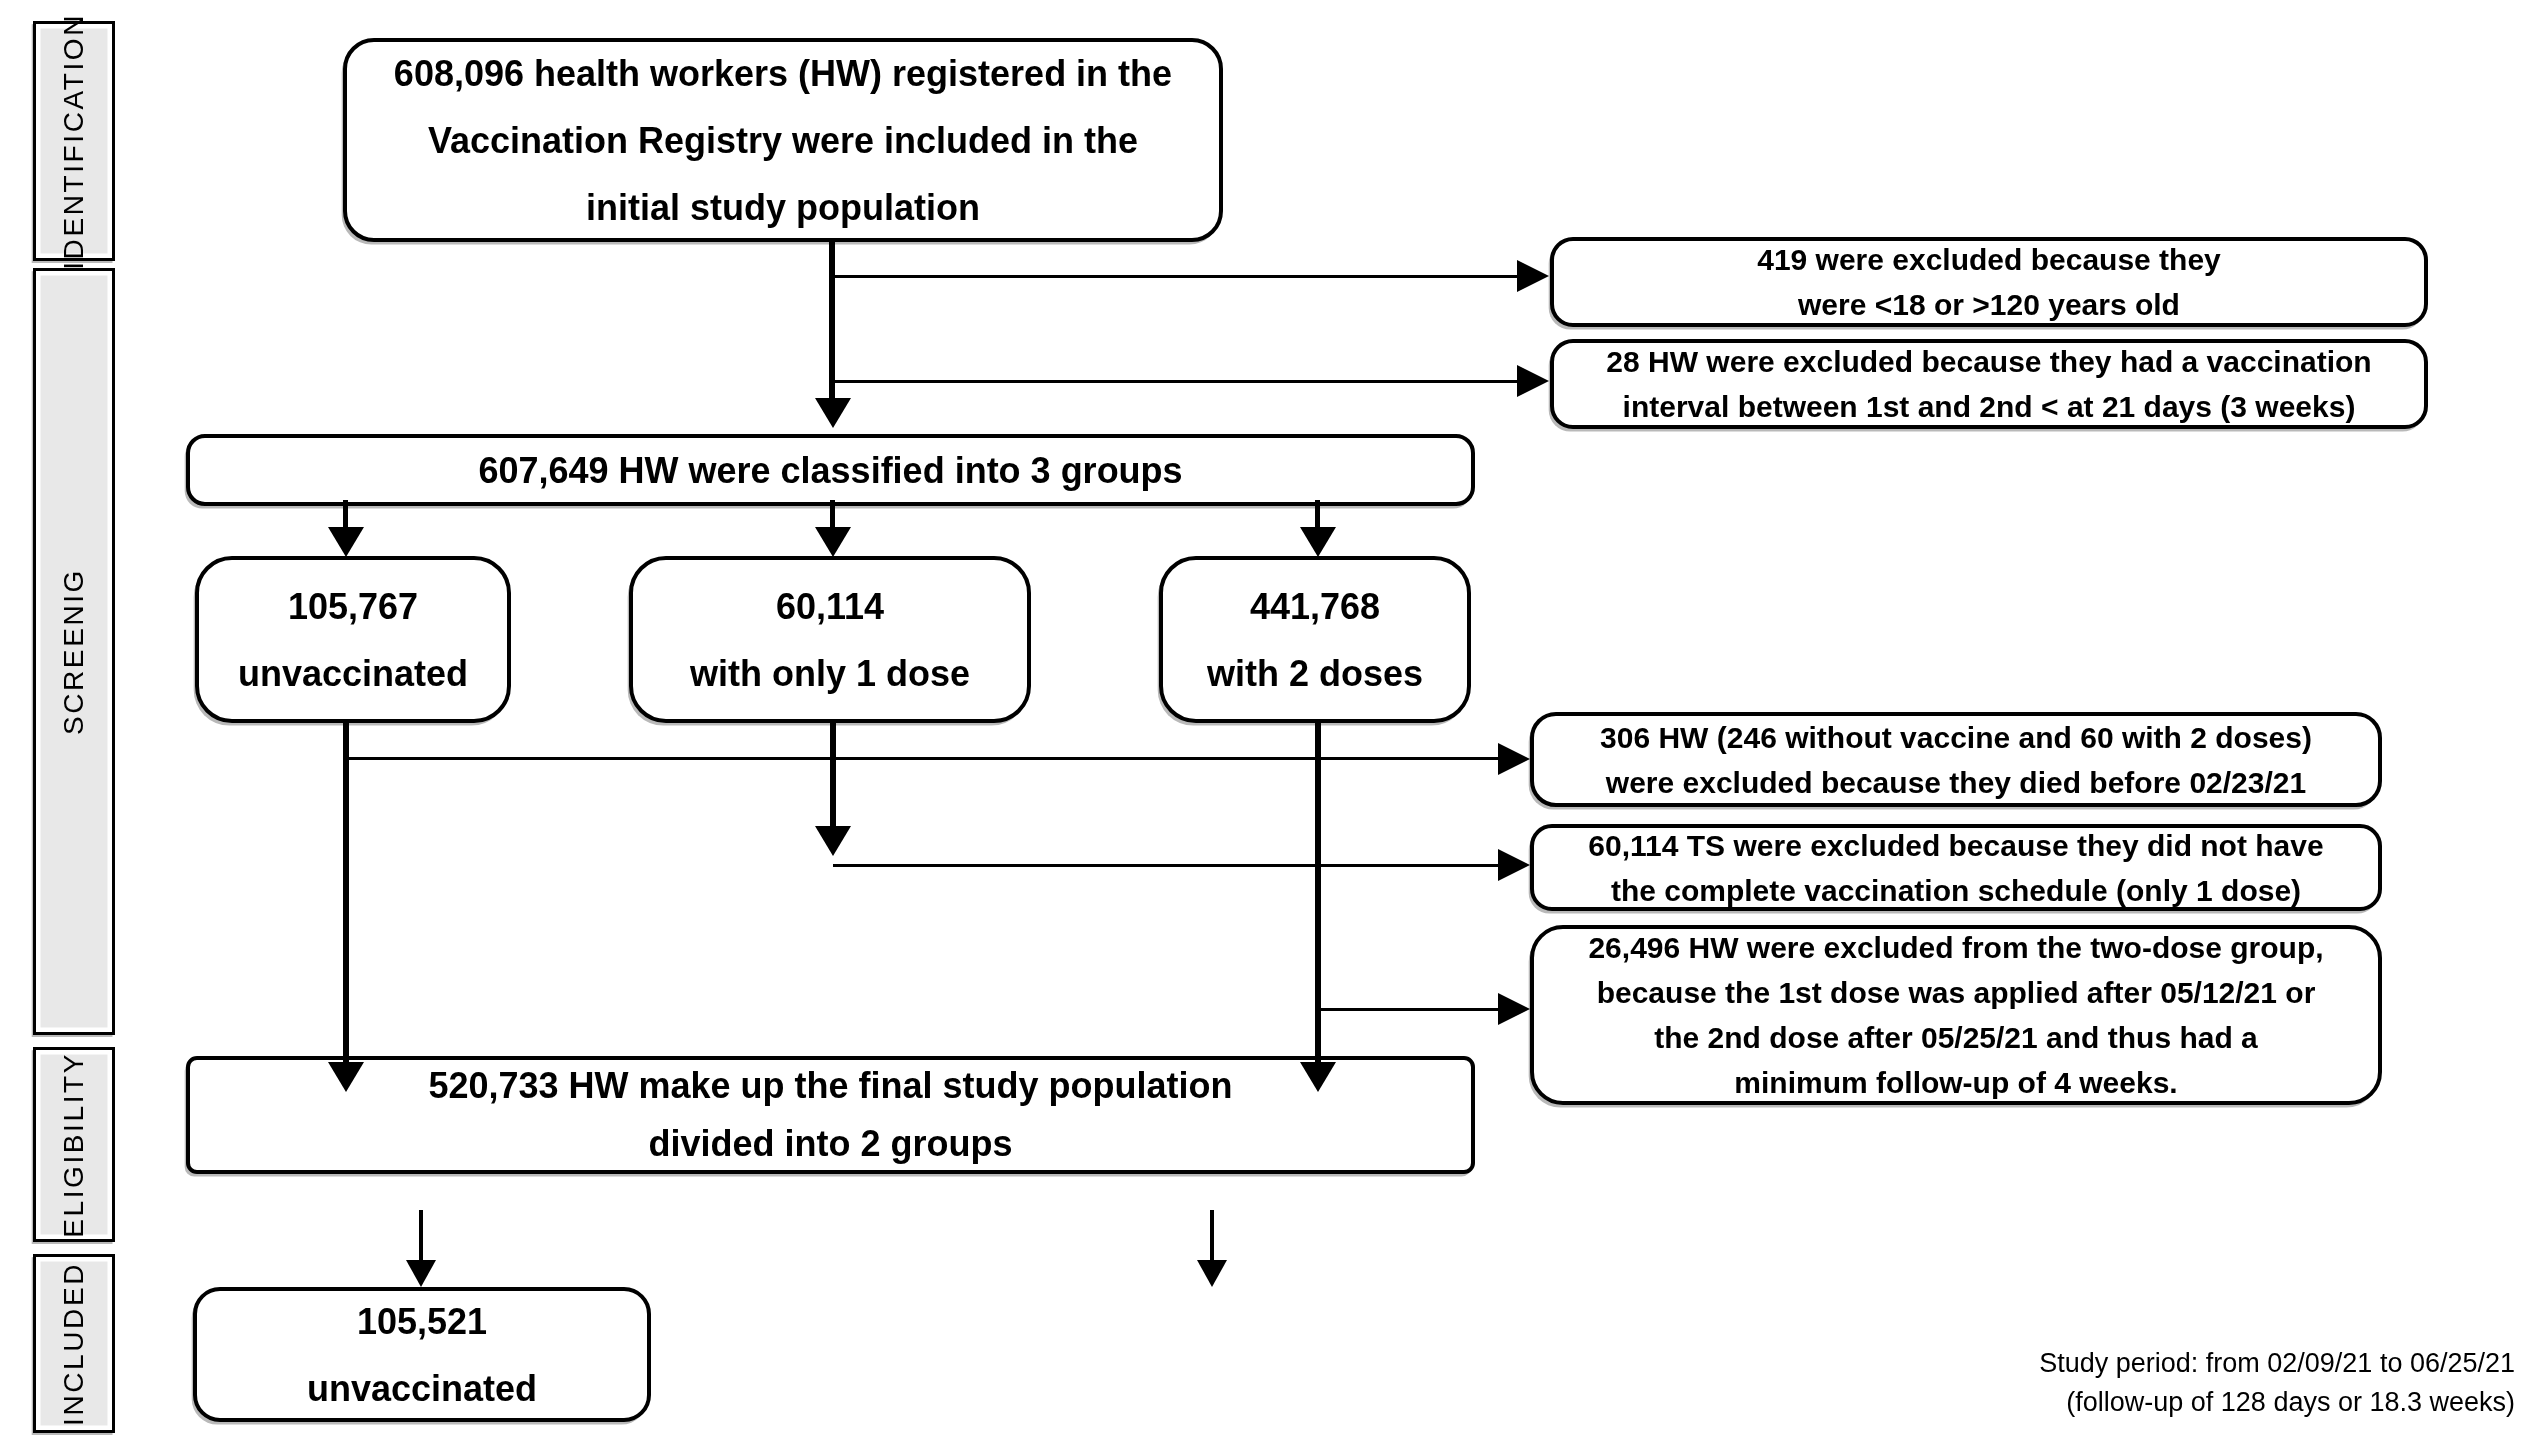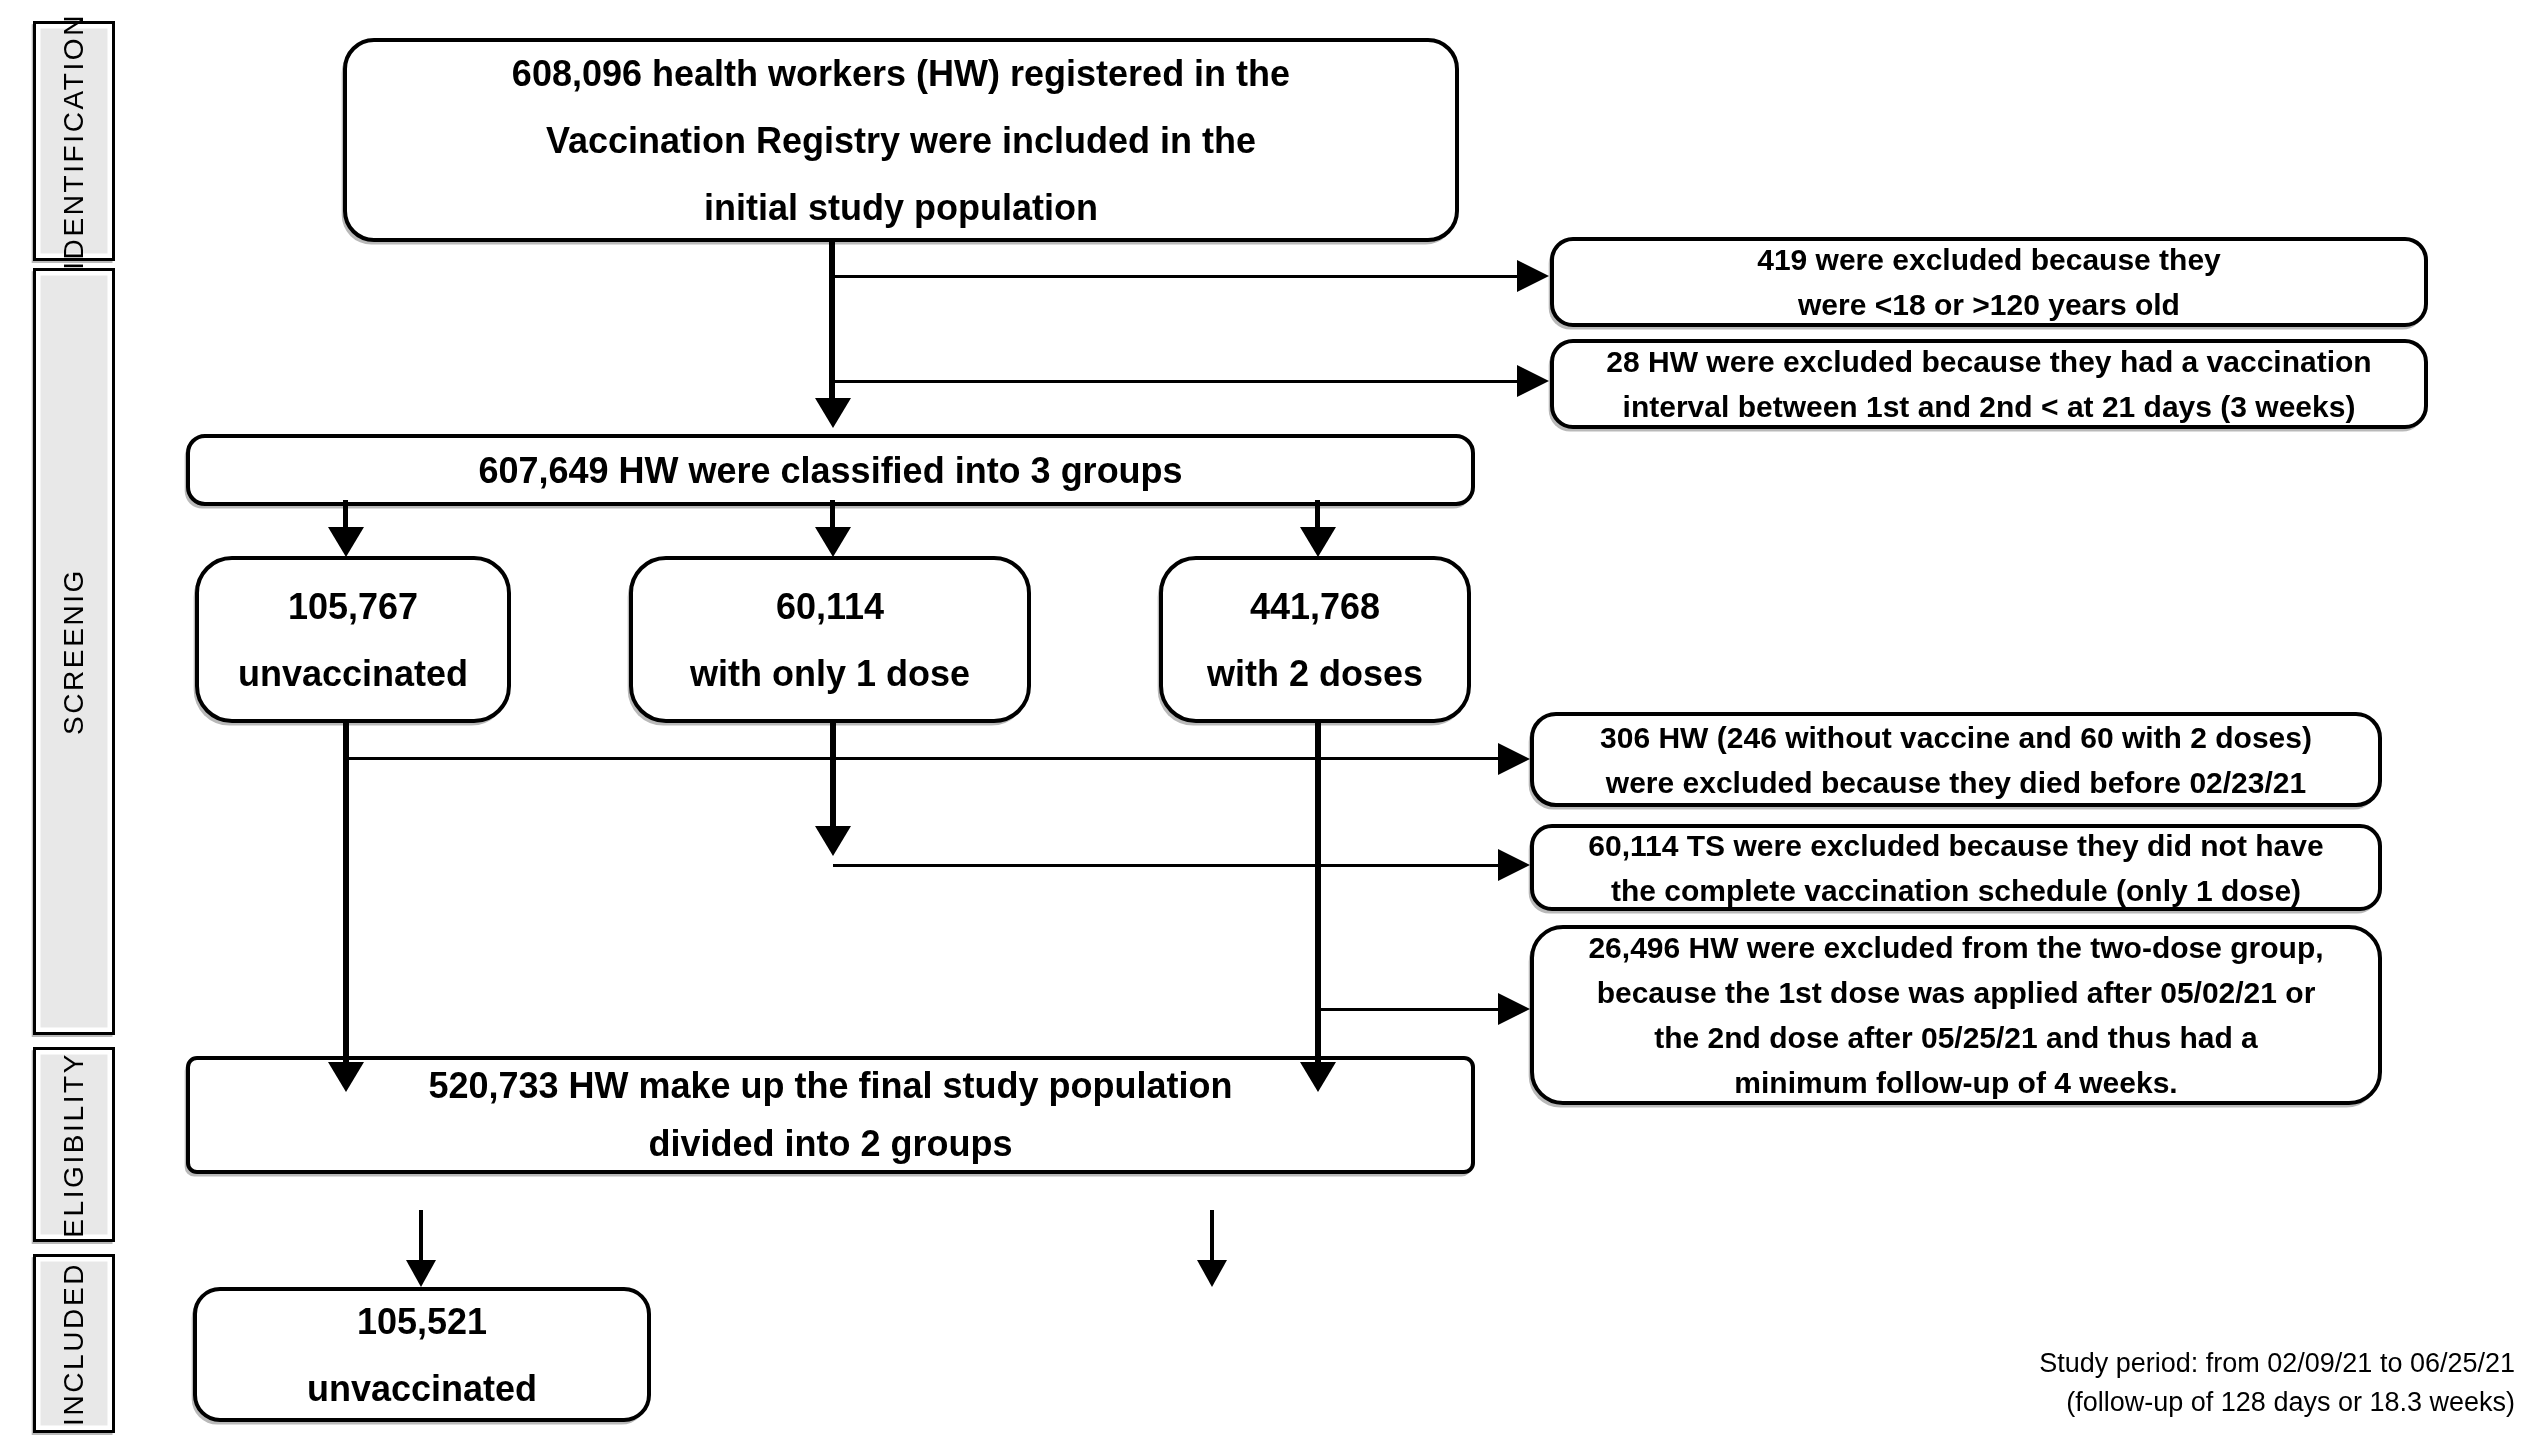--- a/index.html
+++ b/index.html
@@ -99,21 +99,21 @@
   <div class="stage" style="left:33px; top:268px; width:82px; height:767px;">
     <span class="vtext">SCREENIG</span>
   </div>
   <div class="stage" style="left:33px; top:1047px; width:82px; height:195px;">
     <span class="vtext">ELIGIBILITY</span>
   </div>
   <div class="stage" style="left:33px; top:1254px; width:82px; height:179px;">
     <span class="vtext">INCLUDED</span>
   </div>
 
-  <div class="box bold fs-main" style="left:343px; top:38px; width:1116px; height:204px; border-radius:31px;">608,096 health workers (HW) registered in the
+  <div class="box bold fs-main" style="left:343px; top:38px; width:880px; height:204px; border-radius:31px;">608,096 health workers (HW) registered in the
 Vaccination Registry were included in the
 initial study population</div>
 
   <div class="box bold fs-main" style="left:186px; top:428px; width:1289px; height:72px; border-radius:19px;margin-top:6px;">607,649 HW were classified into 3 groups</div>
 
   <div class="box bold fs-main" style="left:195px; top:556px; width:316px; height:167px; border-radius:37px;">105,767
 unvaccinated</div>
   <div class="box bold fs-main" style="left:629px; top:556px; width:402px; height:167px; border-radius:37px;">60,114
 with only 1 dose</div>
   <div class="box bold fs-main" style="left:1159px; top:556px; width:312px; height:167px; border-radius:37px;">441,768
@@ -127,21 +127,21 @@
 
   <div class="box fs-excl" style="left:1550px; top:237px; width:878px; height:90px; border-radius:23px;">419 were excluded because they
 were &lt;18 or &gt;120 years old</div>
   <div class="box fs-excl" style="left:1550px; top:339px; width:878px; height:90px; border-radius:23px;">28 HW were excluded because they had a vaccination
 interval between 1st and 2nd &lt; at 21 days (3 weeks)</div>
   <div class="box fs-excl" style="left:1530px; top:712px; width:852px; height:95px; border-radius:26px;">306 HW (246 without vaccine and 60 with 2 doses)
 were excluded because they died before 02/23/21</div>
   <div class="box fs-excl" style="left:1530px; top:824px; width:852px; height:87px; border-radius:22px;">60,114 TS were excluded because they did not have
 the complete vaccination schedule (only 1 dose)</div>
   <div class="box fs-excl" style="left:1530px; top:925px; width:852px; height:180px; border-radius:33px;">26,496 HW were excluded from the two-dose group,
-because the 1st dose was applied after 05/02/21 or
+because the 1st dose was applied after 05/12/21 or
 the 2nd dose after 05/25/21 and thus had a
 minimum follow-up of 4 weeks.</div>
 
   <div class="vline" style="left:829px; top:242px; width:6.4px; height:159px;"></div>
   <div class="arr-down" style="left:815px; top:398px;"></div>
 
   <div class="hline" style="left:833px; top:275px; width:687px; height:3.2px;"></div>
   <div class="arr-right" style="left:1517px; top:260px;"></div>
   <div class="hline" style="left:833px; top:380px; width:687px; height:3.2px;"></div>
   <div class="arr-right" style="left:1517px; top:365px;"></div>

